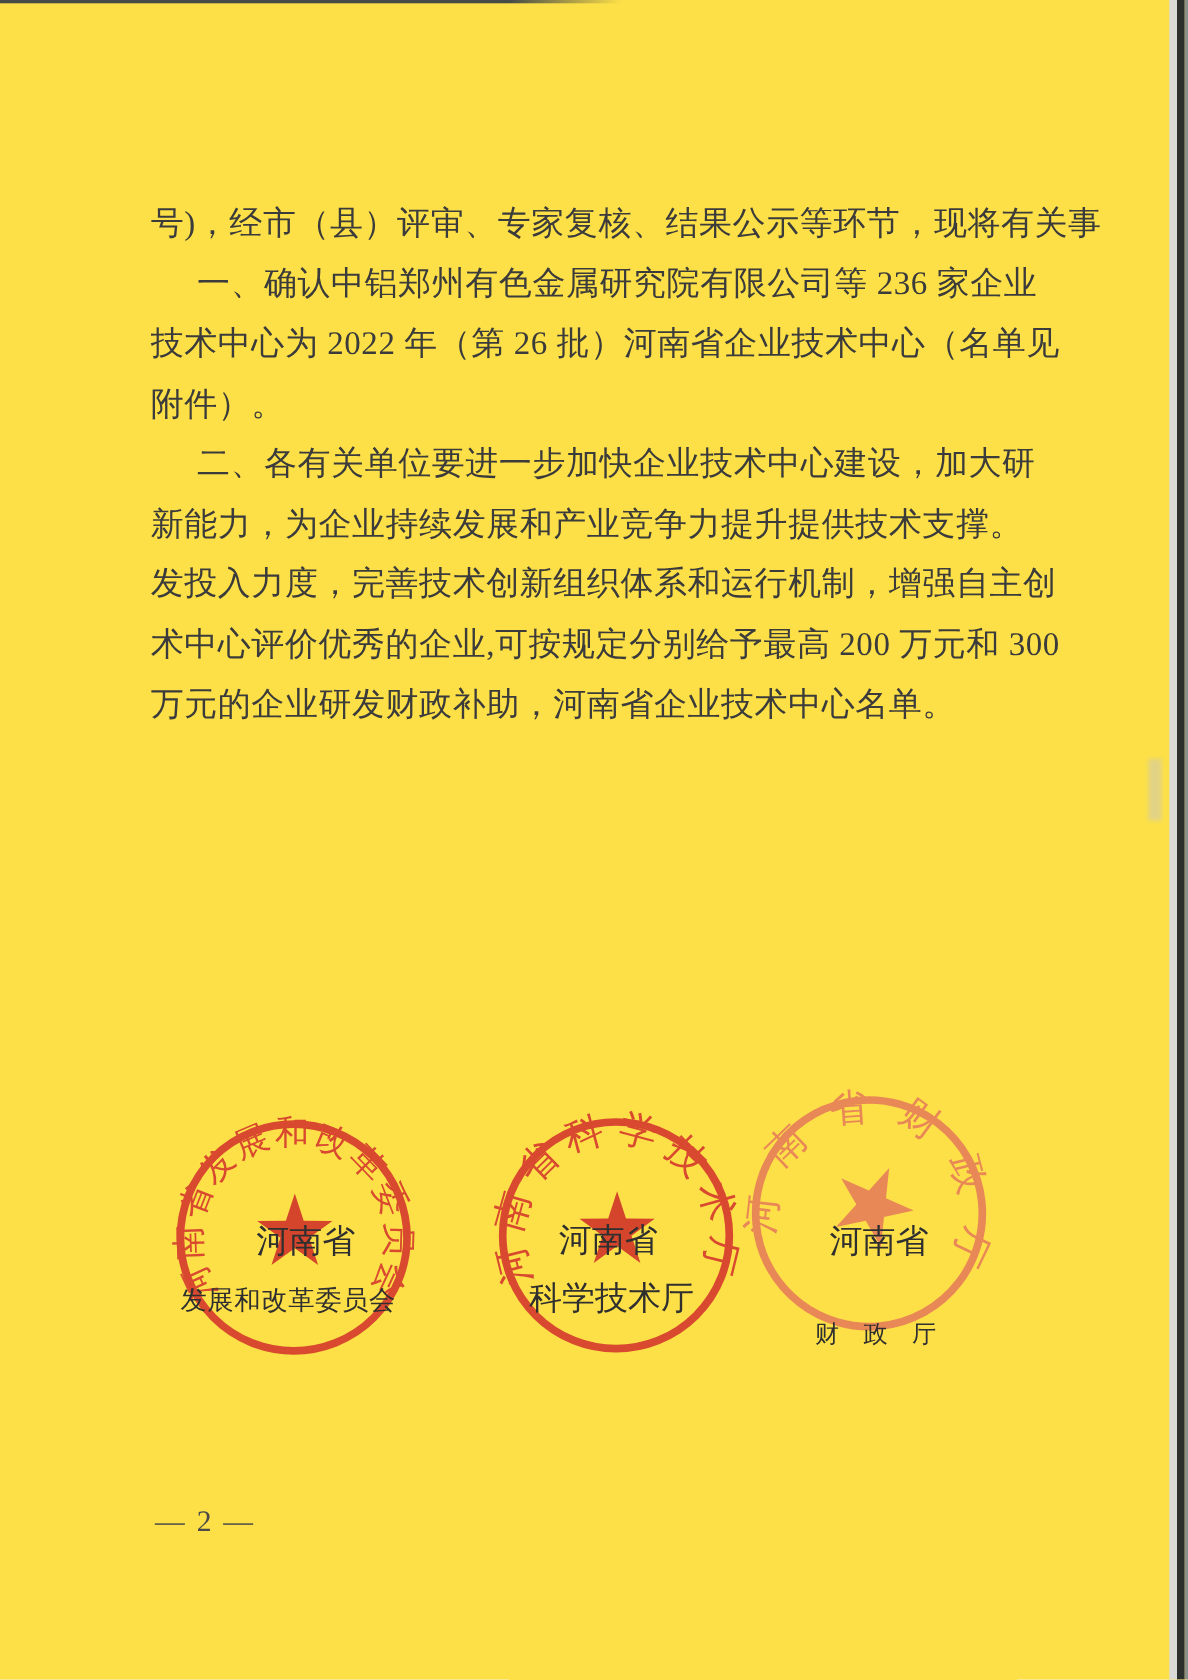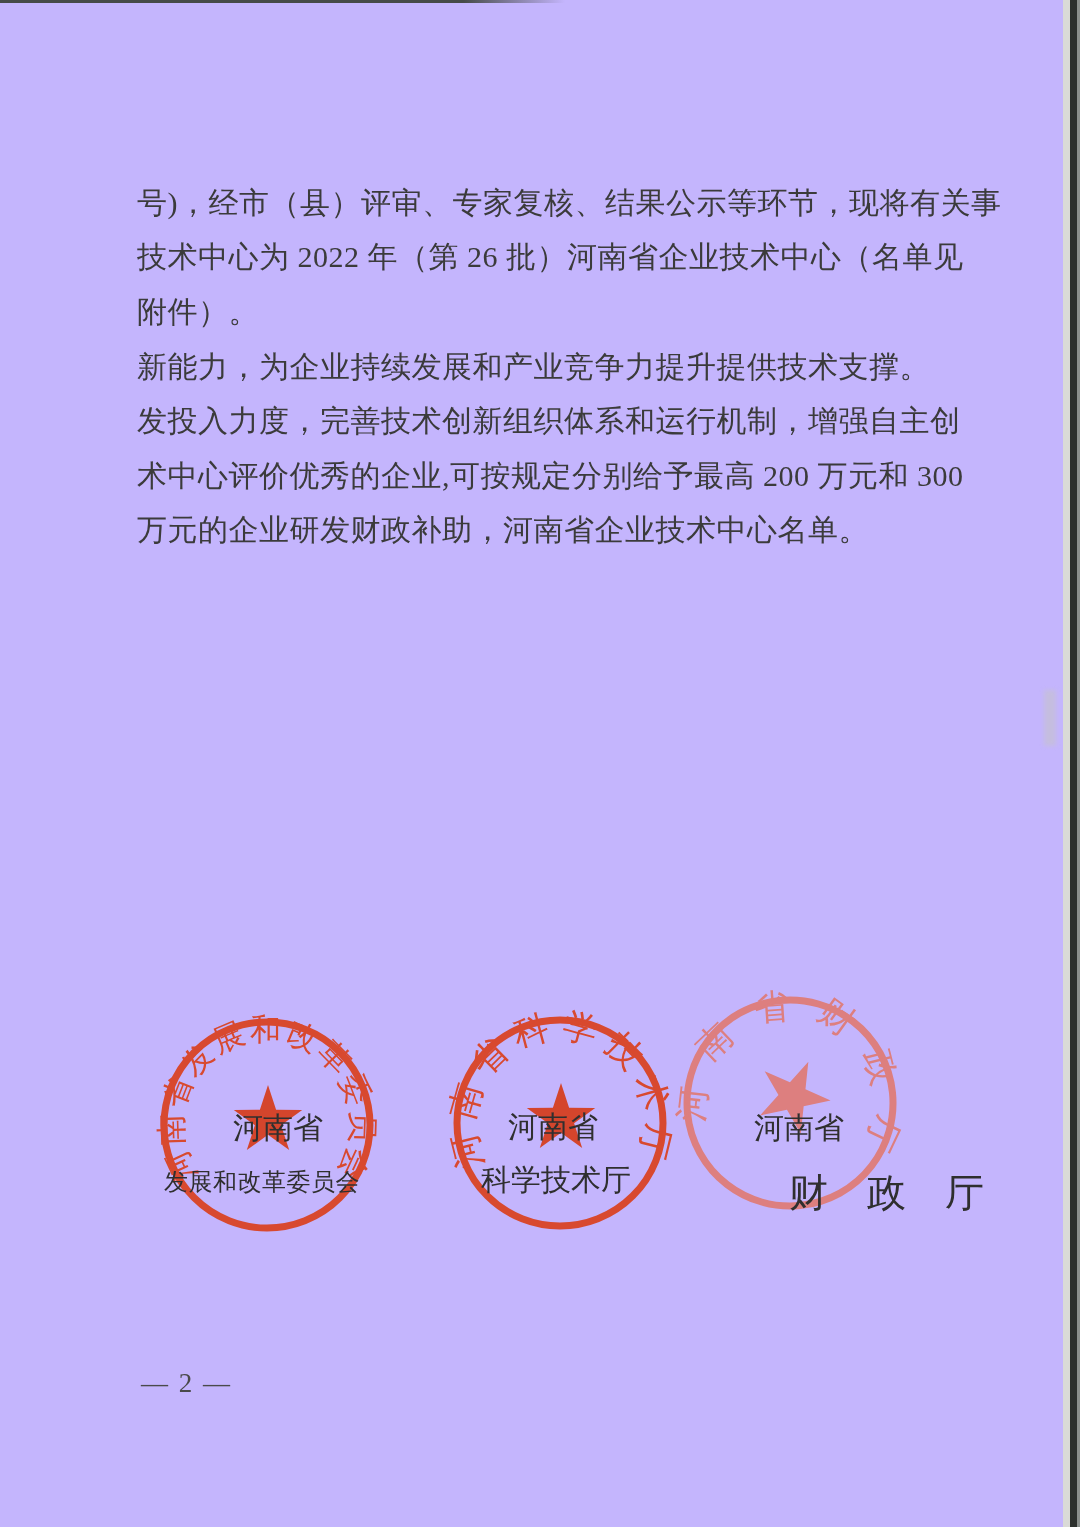--- a/index.html
+++ b/index.html
@@ -1,19 +1,19 @@
 <!DOCTYPE html>
 <html><head>
 <meta charset="utf-8">
 <style>
   html,body{margin:0;padding:0;background:#efefec;}
   .page{
     position:relative;
     width:1080px;height:1527px;
-    background:#c4b5fd;
+    background:#fde047;
     overflow:hidden;
     font-family:"Liberation Serif","DejaVu Serif",serif;
     color:#3b3b3b;
     text-align:center;
   }
   
   .top-edge{position:absolute;left:0;top:0;width:565px;height:3px;
     background:linear-gradient(to right,#464b48 0%,#464b48 82%,rgba(70,75,72,0) 100%);}
   .right-edge-light{position:absolute;left:1063px;top:0;width:7px;height:100%;background:#dadad7;}
   .right-edge-dark{position:absolute;left:1070px;top:0;width:7px;height:100%;background:#2c302d;}
@@ -39,37 +39,39 @@
   .seal-3 text{font-size:35px;letter-spacing:24px;}
   .seal text{font-family:"Liberation Serif","DejaVu Serif",serif;}
 
   
   .agency{position:absolute;color:#2f2f2f;white-space:pre;}
   .a1-l1{left:233px;top:1108px;font-size:30px;}
   .a1-l2{left:164px;top:1166px;font-size:24px;letter-spacing:.5px;}
   .a2-l1{left:508px;top:1107px;font-size:30px;}
   .a2-l2{left:481px;top:1160px;font-size:30px;}
   .a3-l1{left:754px;top:1108px;font-size:30px;}
-  .a3-l2{left:741px;top:1166px;font-size:39px;margin-left:48px;}
+  .a3-l2{left:741px;top:1198px;font-size:22px;}
 </style>
 </head>
 <body>
 
 <div class="page">
 
   <div class="top-edge"></div>
   <div class="right-edge-light"></div>
   <div class="right-edge-dark"></div>
   <div class="right-edge-mid"></div>
   <div class="smudge"></div>
 
   <div class="body-text">
     <div class="line">号)，经市（县）评审、专家复核、结果公示等环节，现将有关事</div>
+    <div class="line indent">一、确认中铝郑州有色金属研究院有限公司等 236 家企业</div>
     <div class="line">技术中心为 2022 年（第 26 批）河南省企业技术中心（名单见</div>
     <div class="line">附件）。</div>
+    <div class="line indent">二、各有关单位要进一步加快企业技术中心建设，加大研</div>
     <div class="line">新能力，为企业持续发展和产业竞争力提升提供技术支撑。</div>
     <div class="line">发投入力度，完善技术创新组织体系和运行机制，增强自主创</div>
     <div class="line">术中心评价优秀的企业,可按规定分别给予最高 200 万元和 300</div>
     <div class="line">万元的企业研发财政补助，河南省企业技术中心名单。</div>
   </div>
 
 
   <div class="seal seal-1">
     <svg viewBox="0 0 220 220">
       <defs>

